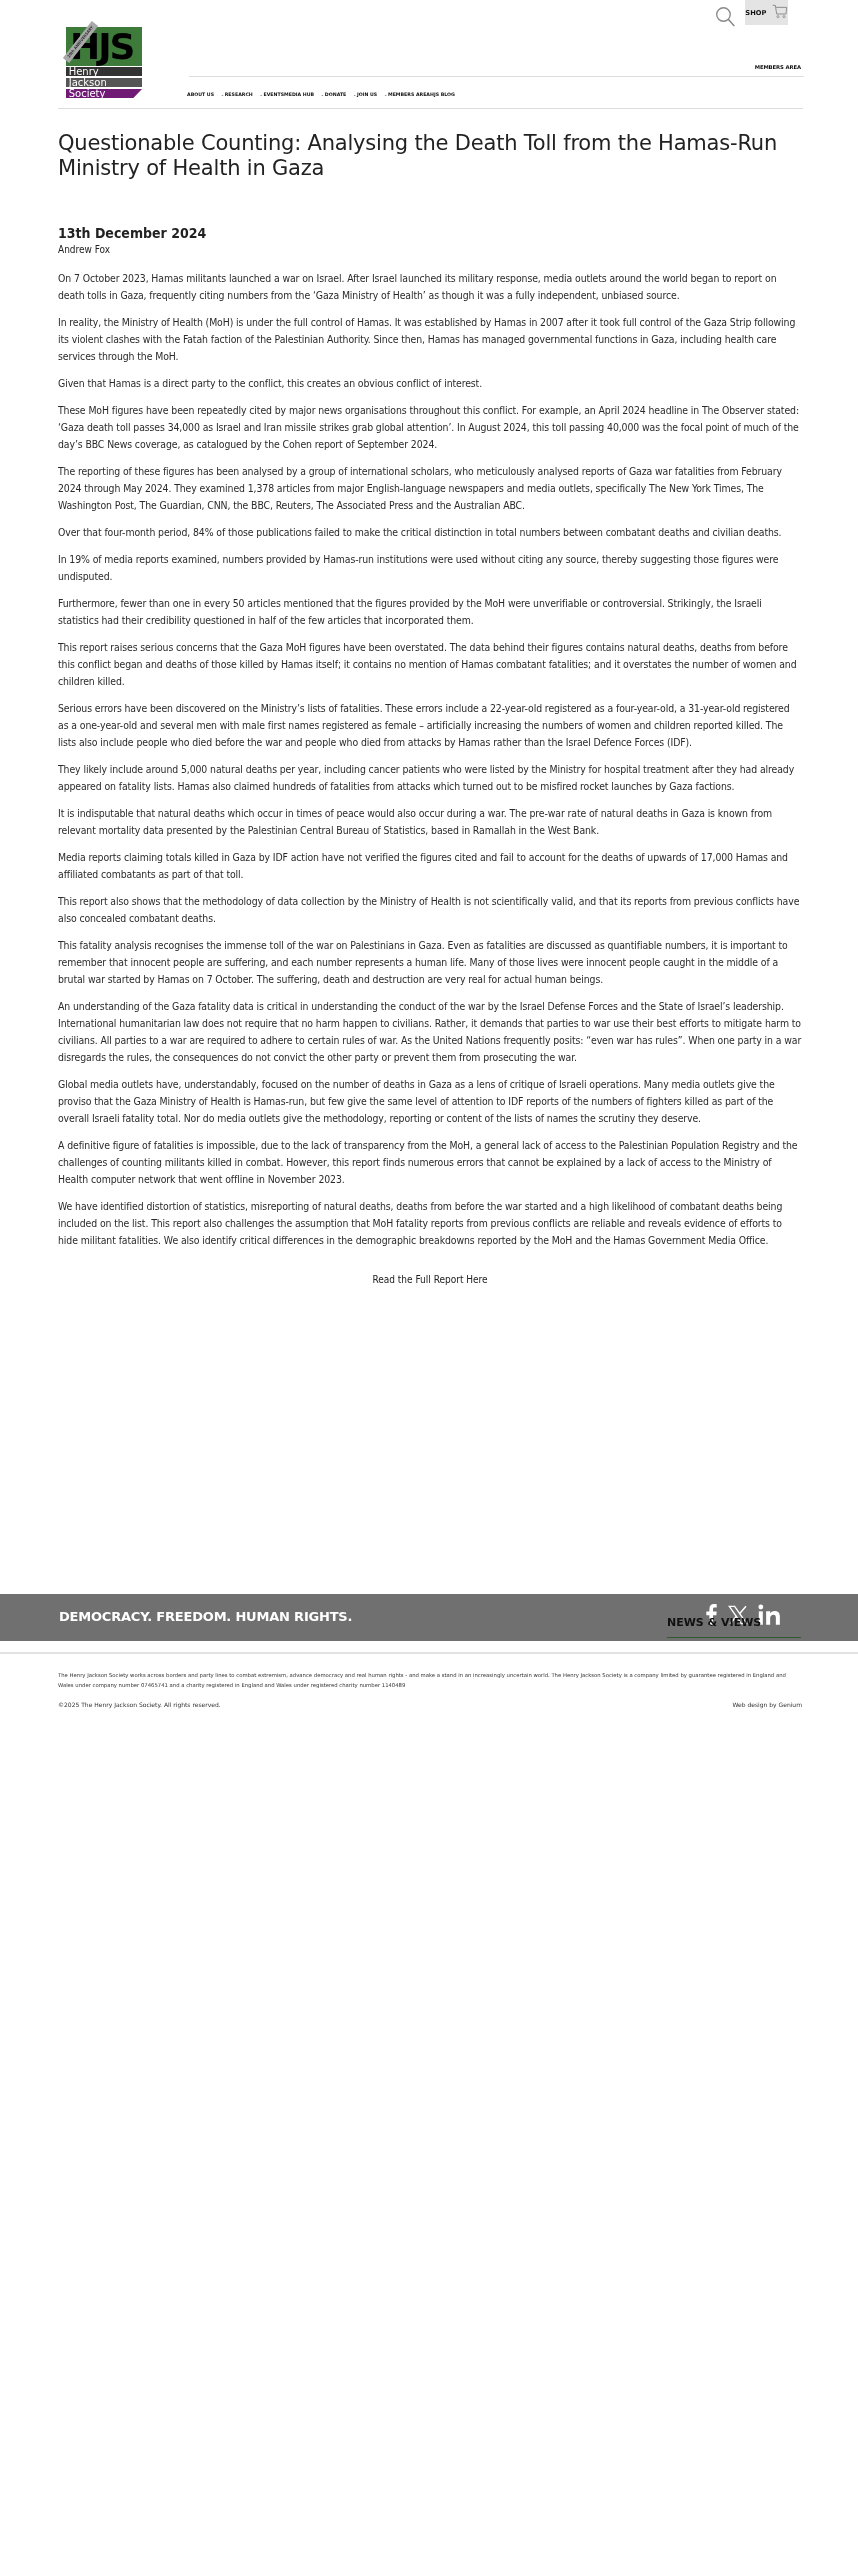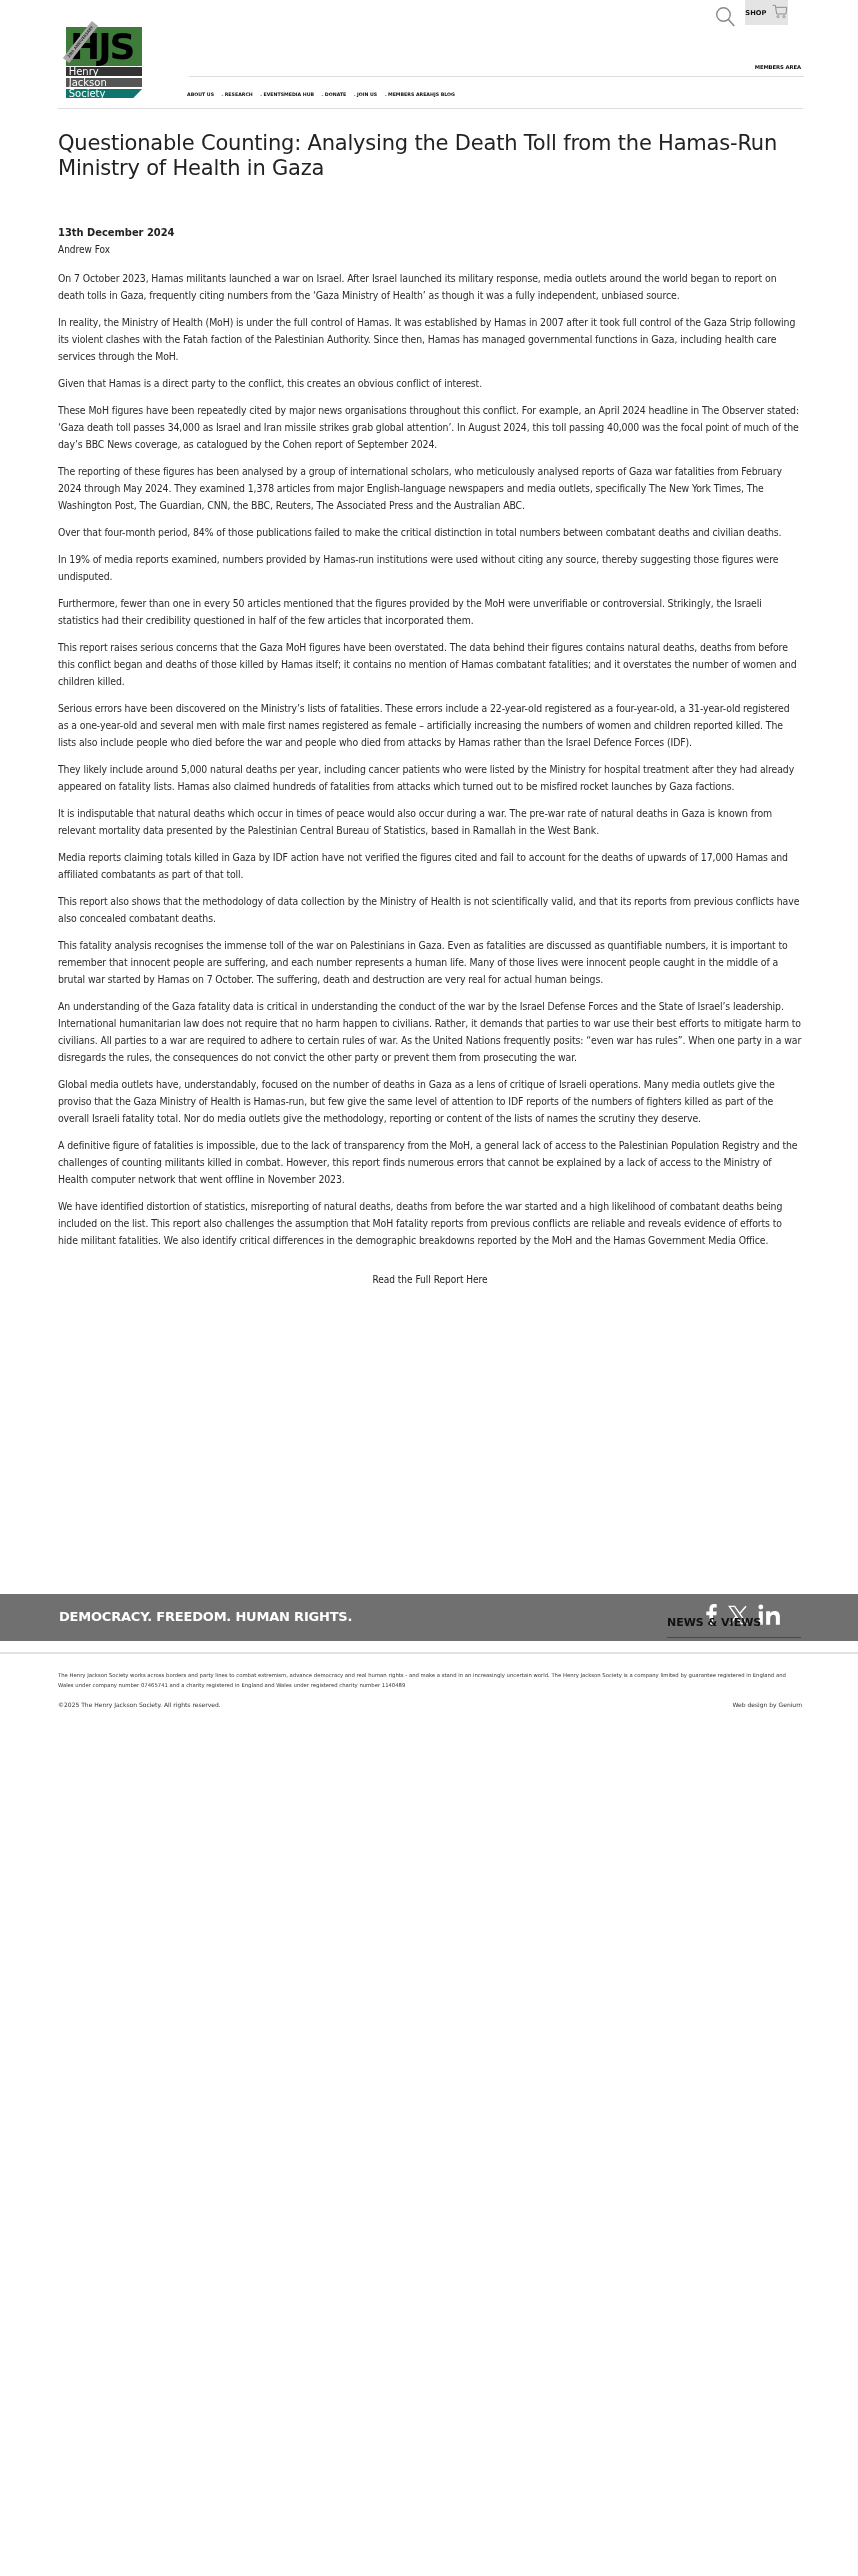--- a/index.html
+++ b/index.html
@@ -28,21 +28,21 @@
     position: absolute; left: -9.4px; top: 10.7px; width: 47px; height: 8px;
     background: #a9a9a9; transform: rotate(-52deg); color: #333;
     font-size: 4px; line-height: 8px; text-align: center; font-weight: bold;
   }
   .logo .bar {
     position: absolute; left: 0; width: 76px; height: 9.4px;
     color: #fff; font-family: "DejaVu Sans", sans-serif; font-size: 10px; line-height: 9.4px; padding-left: 2.7px;
   }
   .logo .bar.b1 { top: 40px; background: #333; }
   .logo .bar.b2 { top: 51px; background: #555; }
-  .logo .bar.b3 { top: 62px; background: #0f766e; clip-path: polygon(0 0, 100% 0, 88% 100%, 0 100%); }
+  .logo .bar.b3 { top: 62px; background: #701a75; clip-path: polygon(0 0, 100% 0, 88% 100%, 0 100%); }
 
   .search-icon {
     position: absolute; left: 714px; top: 5.3px; width: 23px; height: 23px;
   }
   .shop-button {
     position: absolute; left: 745px; top: 0; width: 43px; height: 25.4px;
     background: #e4e4e4; display: flex; align-items: center; justify-content: center; gap: 5.3px;
     font-family: "DejaVu Sans", sans-serif; font-weight: bold; font-size: 6.7px; color: #111; cursor: pointer;
   }
   .members-top {
@@ -58,21 +58,21 @@
   .nav .chev { font-size: 4px; margin-right: 0.7px; color: #333; font-weight: normal; }
   .hr-bottom { position: absolute; left: 58px; width: 745px; top: 108px; height: 0.7px; background: #ddd; }
 
   
   .article { position: absolute; left: 58px; top: 131px; width: 744px; }
   .title {
     font-family: "DejaVu Sans", sans-serif; font-weight: normal; font-size: 21px;
     line-height: 25.4px; color: #222; letter-spacing: -0.2px;
     transform-origin: left top; width: 789px;
   }
-  .date { margin-top: 44px; font-weight: bold; font-size: 11px; line-height: 14.7px; color: #222; }
+  .date { margin-top: 44px; font-weight: bold; font-size: 14px; line-height: 14.7px; color: #222; }
   .author { font-size: 10px; line-height: 17.4px; color: #222; }
   .body p {
     font-size: 10.4px; line-height: 17px; color: #2a2a2a; margin-top: 10px; letter-spacing: -0.1px;
   }
   .body p:first-child { margin-top: 12px; }
   .read-link {
     display: block; text-align: center; margin-top: 22px; font-size: 10px; line-height: 17.4px;
     color: #222; text-decoration: none; cursor: pointer;
   }
 

